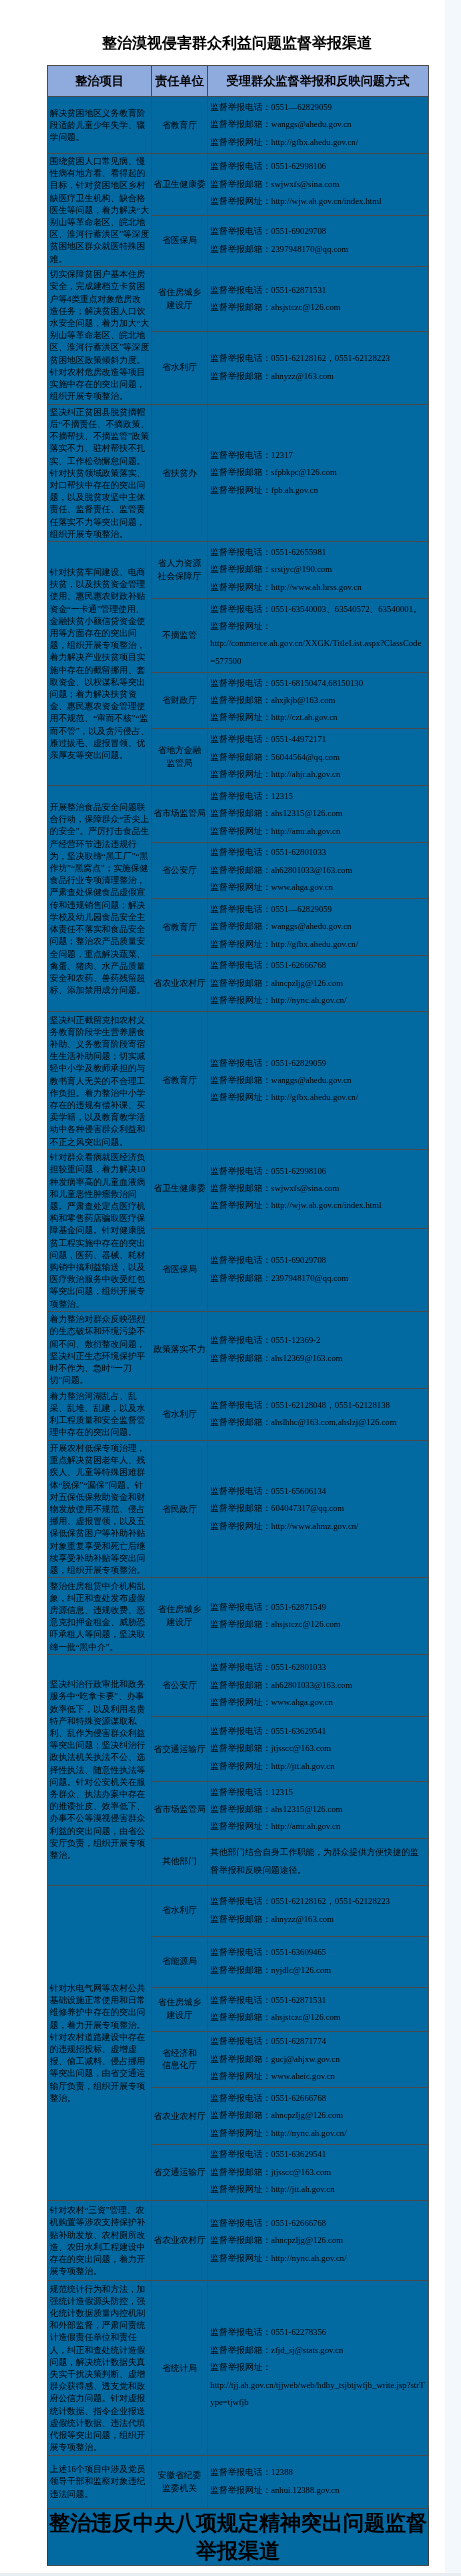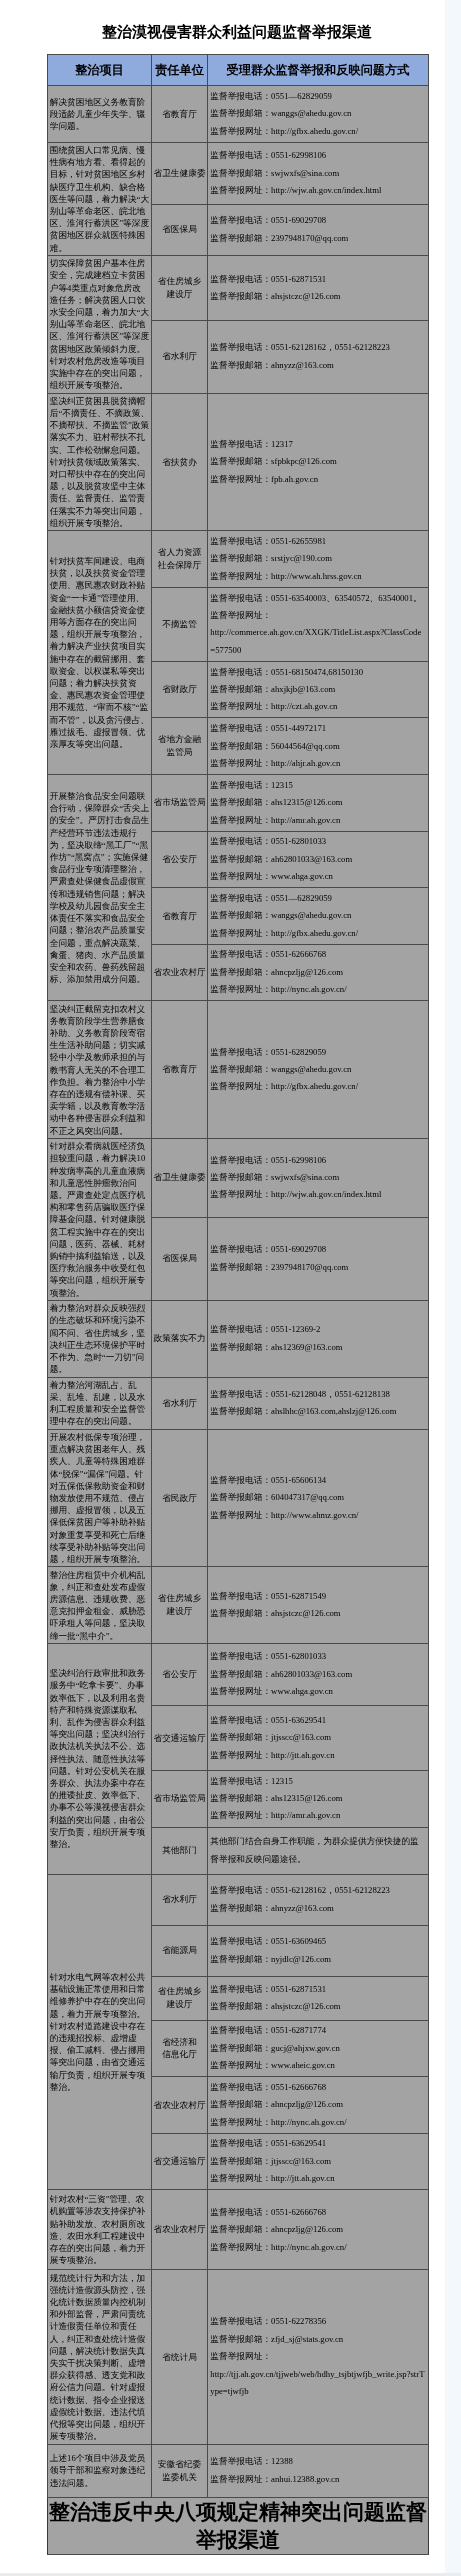--- a/index.html
+++ b/index.html
@@ -2,22 +2,22 @@
 <html style="font-size:9.3px"><head>
 <meta charset="utf-8">
 <style>
   *{box-sizing:border-box;margin:0;padding:0}
   html,body{background:#fff}
   body{width:461px;height:2576px;position:relative;overflow:hidden;
        font-family:"Liberation Serif","DejaVu Serif",serif;color:#000}
   .edge-right{position:absolute;top:0;right:0;width:16.3px;height:2576px;background:#f3f8fc}
   .edge-bottom{position:absolute;left:0;top:2573px;width:461px;height:3.5px;background:#e8edf1}
   .doc{position:absolute;left:47px;top:0;width:380px}
-  .title1{margin-top:24px;text-align:center;font-size:15px;font-weight:bold;line-height:17.4px}
-  table{border-collapse:collapse;width:380px;table-layout:fixed;margin-top:12.8px;background:#a3a3a3}
+  .title1{margin-top:35px;text-align:center;font-size:15px;font-weight:bold;line-height:17.4px}
+  table{border-collapse:collapse;width:380px;table-layout:fixed;margin-top:12.8px;background:#0369a1}
   td,th{border:0.6px solid #4a4a4a}
   table{border:1.2px solid #383838}
   th{background:#8faadc;font-size:12.2px;font-weight:bold;text-align:center;vertical-align:middle;padding:1.2px}
   .ci{vertical-align:middle;padding:1.2px 1.7px}
   .it{font-size:8.7px;line-height:12.2px;text-align:left;white-space:pre-line}
   .cu{vertical-align:middle;text-align:center;padding:1.2px}
   .ut{font-size:8.7px;line-height:12.8px;white-space:pre-line}
   .cm{vertical-align:middle;padding:1.7px 2.3px;text-align:left}
   .ml{font-size:8.7px;line-height:17.4px;word-break:break-all}
   .titlerow td{border-left:1.2px solid #383838;border-right:1.2px solid #383838}
@@ -242,21 +242,21 @@
             <div class="ut">省医保局</div>
           </td>
       <td class="cm">
         <div class="ml">监督举报电话：0551-69029708</div>
         <div class="ml">监督举报邮箱：2397948170@qq.com</div>
       </td>
     </tr>
 
     <tr style="height:64px">
       <td class="ci">
-            <div class="it">着力整治对群众反映强烈的生态破坏和环境污染不闻不问、省住房城乡，坚决纠正生态环境保护平时不作为、急时“一刀切”问题。</div>
+            <div class="it">着力整治对群众反映强烈的生态破坏和环境污染不闻不问、敷衍整改问题，坚决纠正生态环境保护平时不作为、急时“一刀切”问题。</div>
           </td>
       <td class="cu">
             <div class="ut">政策落实不力</div>
           </td>
       <td class="cm">
         <div class="ml">监督举报电话：0551-12369-2</div>
         <div class="ml">监督举报邮箱：ahs12369@163.com</div>
       </td>
     </tr>
 

